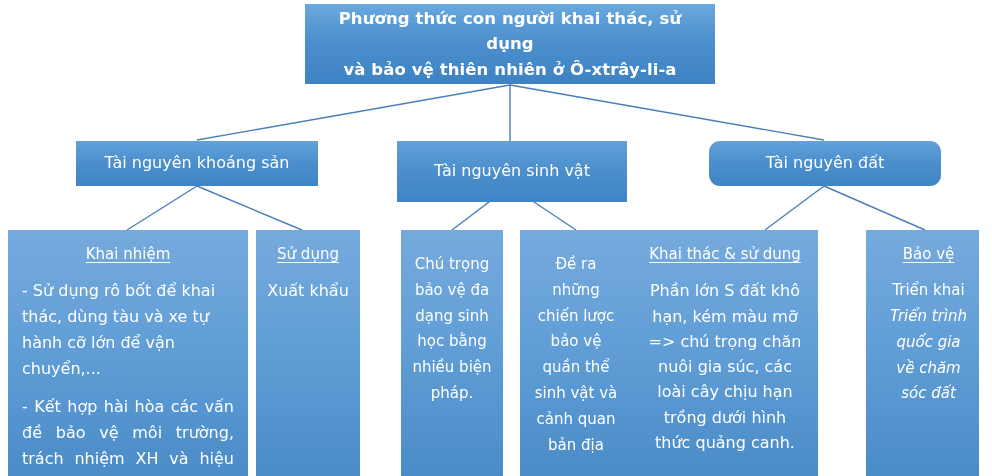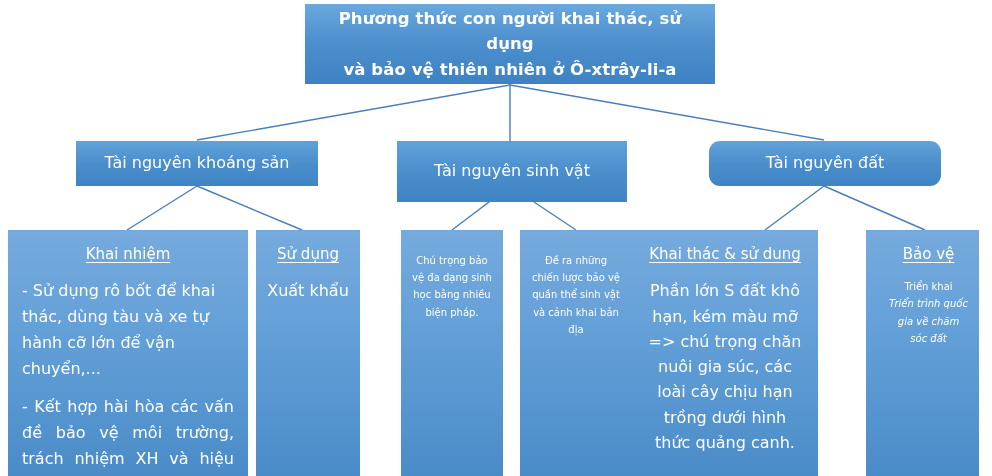--- a/index.html
+++ b/index.html
@@ -78,21 +78,21 @@
     margin: 0 0 12px 0;
   }
   .leaf-body p:last-child {
     margin-bottom: 0;
   }
   .align-left   { text-align: left; }
   .align-center { text-align: center; }
   .align-just   { text-align: justify; text-align-last: left; }
   .italic { font-style: italic; }
   .tight  { line-height: 1.58; }
-  .body-center { font-size: 10px; line-height: 1.72; }
+  .body-center { font-size: 15px; line-height: 1.72; }
 </style>
 </head>
 <body>
 
 <div id="canvas">
 
   <svg class="connectors" viewBox="0 0 992 476">
     <g stroke="#4a7ebb" stroke-width="1.4" fill="none">
 
       <line x1="510" y1="84" x2="510" y2="160"></line>
@@ -144,21 +144,21 @@
   </div>
 
   <div class="node node-leaf" style="left:401px; top:230px; width:102px; height:246px; padding-top:22px;">
     <div class="leaf-body align-center body-center">
       <p>Chú trọng bảo vệ đa dạng sinh học bằng nhiều biện pháp.</p>
     </div>
   </div>
 
   <div class="node node-leaf" style="left:520px; top:230px; width:112px; height:246px; padding-top:22px;">
     <div class="leaf-body align-center body-center">
-      <p>Đề ra những chiến lược bảo vệ quần thể sinh vật và cảnh khai bản địa</p>
+      <p>Đề ra những chiến lược bảo vệ quần thể sinh vật và cảnh quan bản địa</p>
     </div>
   </div>
 
   <div class="node node-leaf" style="left:632px; top:230px; width:186px; height:246px; padding-left:12px; padding-right:12px;">
     <div class="leaf-title">Khai thác &amp; sử dung</div>
     <div class="leaf-body align-center tight">
       <p>Phần lớn S đất khô hạn, kém màu mỡ =&gt; chú trọng chăn nuôi gia súc, các loài cây chịu hạn trồng dưới hình thức quảng canh.</p>
     </div>
   </div>
 

